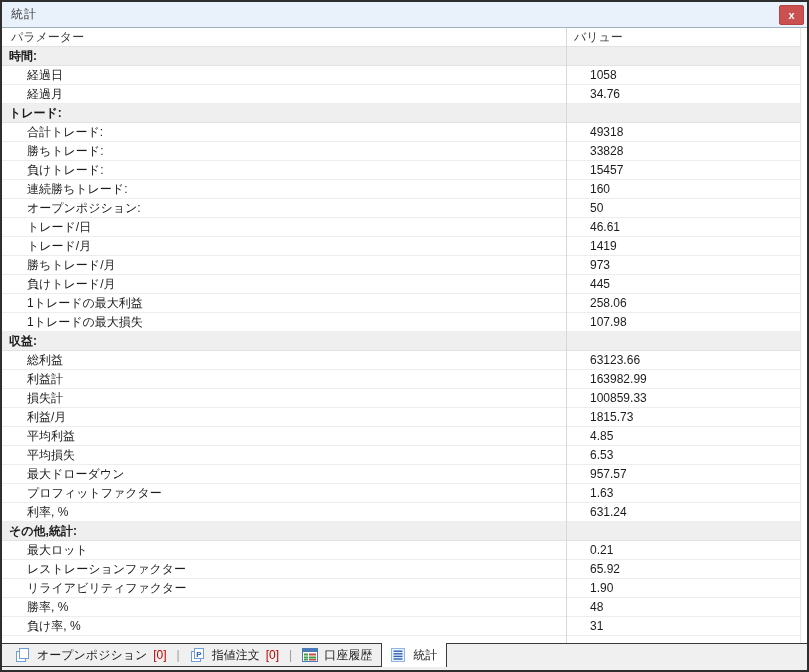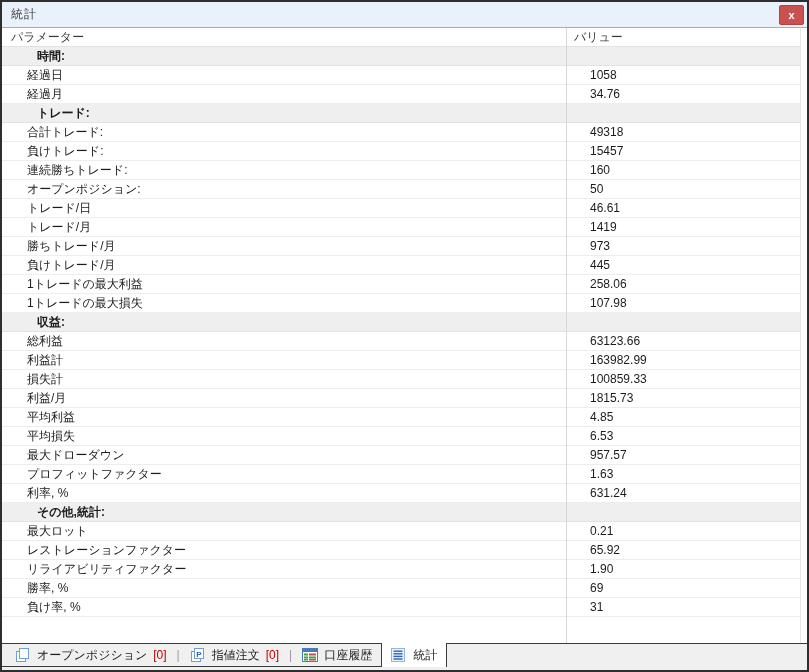--- a/index.html
+++ b/index.html
@@ -42,21 +42,21 @@
   }
   .trow { display:flex; height:19px; line-height:18px; width:calc(100% - 7px); }
   .trow .c1 { width:564px; padding-left:9px; overflow:hidden; white-space:nowrap; }
   .trow .c2 { flex:1; padding-left:8px; overflow:hidden; white-space:nowrap; }
   .header-row { border-bottom:1px solid #e2e2e2; color:#3a3a3a; }
   .data-row  { border-bottom:1px solid #ededed;padding-left:16px; }
   .section-row {
     background:#efefef; border-bottom:1px solid #e2e2e2;
     font-weight:bold;
   }
-  .section-row .c1 { padding-left:7px;margin-left:28px; }
+  .section-row .c1 { padding-left:7px; }
 
   
   .tabbar {
     flex:0 0 27px; height:27px;
     background:#f0f0f0;
     border-top:1px solid #3a3a3a;
     display:flex; align-items:flex-start;
     position:relative;
   }
   .tabstrip {
@@ -119,20 +119,24 @@
   <div class="trow section-row">
     <div class="c1">トレード:</div>
     <div class="c2"></div>
   </div>
 
   <div class="trow data-row">
     <div class="c1">合計トレード:</div>
     <div class="c2">49318</div>
   </div>
 
+  <div class="trow data-row">
+    <div class="c1">勝ちトレード:</div>
+    <div class="c2">33828</div>
+  </div>
 
   <div class="trow data-row">
     <div class="c1">負けトレード:</div>
     <div class="c2">15457</div>
   </div>
 
   <div class="trow data-row">
     <div class="c1">連続勝ちトレード:</div>
     <div class="c2">160</div>
   </div>
@@ -237,21 +241,21 @@
     <div class="c2">65.92</div>
   </div>
 
   <div class="trow data-row">
     <div class="c1">リライアビリティファクター</div>
     <div class="c2">1.90</div>
   </div>
 
   <div class="trow data-row">
     <div class="c1">勝率, %</div>
-    <div class="c2">69</div>
+    <div class="c2">48</div>
   </div>
 
   <div class="trow data-row">
     <div class="c1">負け率, %</div>
     <div class="c2">31</div>
   </div>
 </div>
   </div>
 
   <div class="tabbar">

